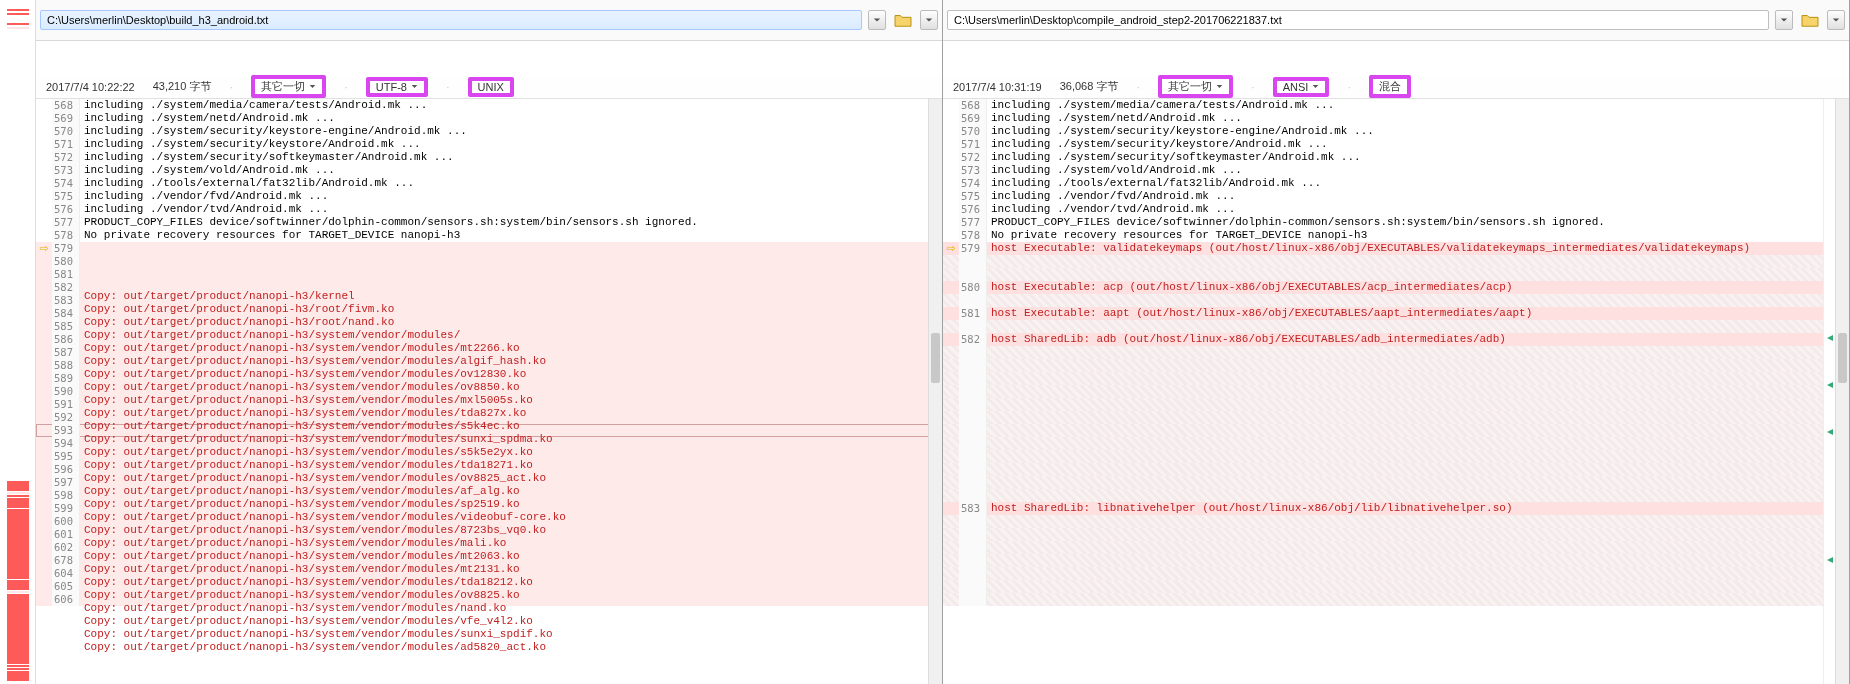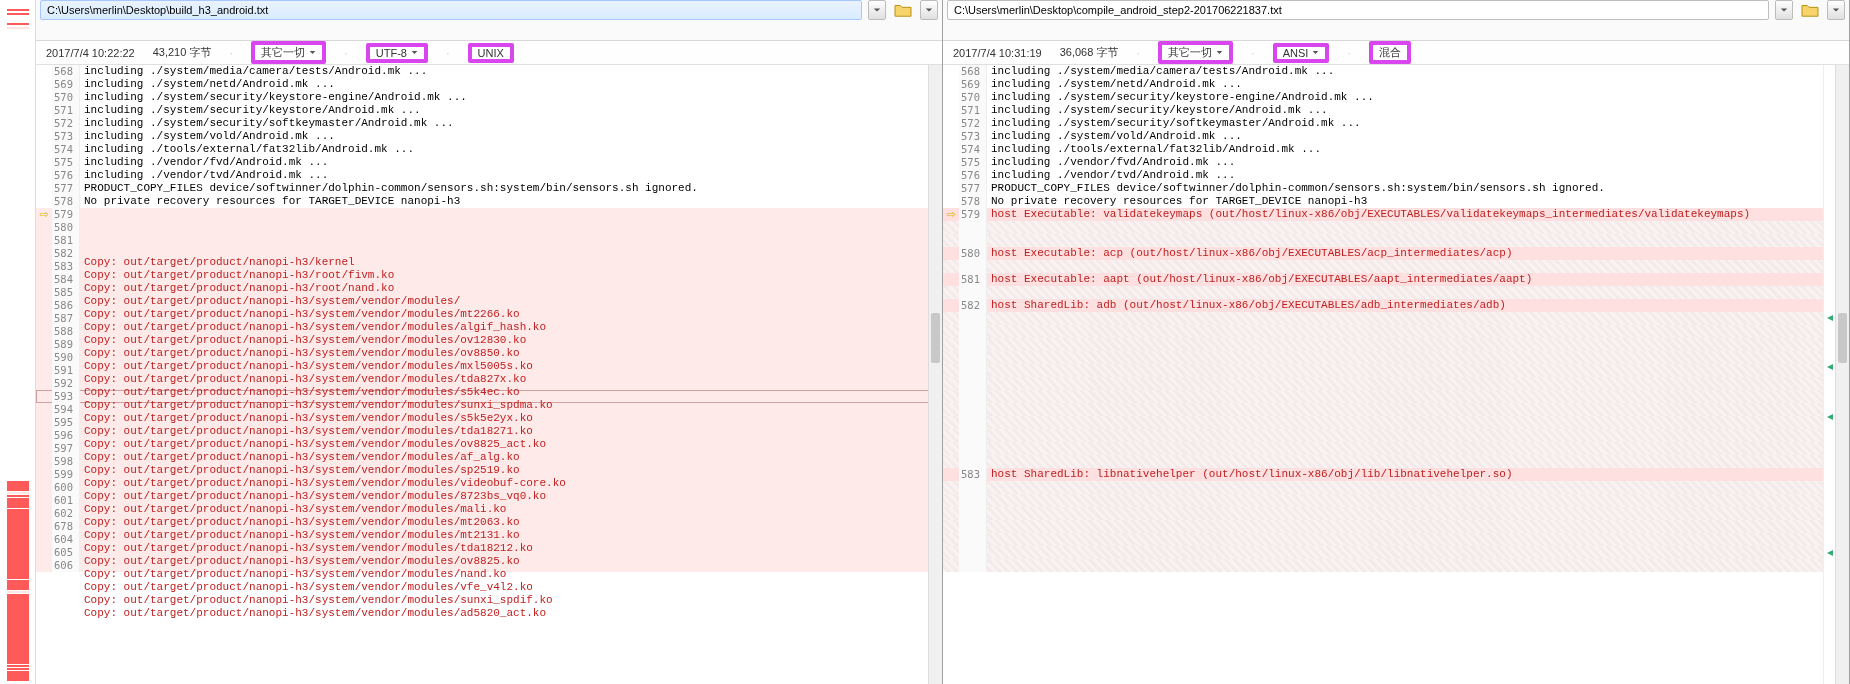--- a/index.html
+++ b/index.html
@@ -9,27 +9,27 @@
   .gutter-indicator { width:22px; margin:1px auto; }
   .gi-red { background:#ff5a5a; }
   .gi-pale { background:#ffe5e5; }
   .gi-line { height:2px; }
   .gi-block { height:6px; }
   .gutter-bottom { margin-top:auto; padding-bottom:2px; }
   .gutter-bottom .gi-block { height:10px; }
   .gutter-bottom .gi-tall { height:70px; }
 
   .pane { flex:1 1 0; display:flex; flex-direction:column; border-right:1px solid #a0a0a0; min-width:0; }
-  .path-bar { display:flex; align-items:flex-end; gap:6px; padding:20px 4px; border-bottom:1px solid #d8d8d8; background:#fafafa; height:26px; }
+  .path-bar { display:flex; align-items:center; gap:6px; padding:20px 4px; border-bottom:1px solid #d8d8d8; background:#fafafa; height:26px; }
   .path-input { flex:1; height:20px; border:1px solid #a6c8ff; background:linear-gradient(#eaf3ff,#d9ecff); padding:2px 6px; font-size:11px; border-radius:2px; }
   .dd-btn { width:18px; height:20px; border:1px solid #bcbcbc; background:linear-gradient(#fefefe,#e0e0e0); border-radius:2px; display:flex; align-items:center; justify-content:center; color:#444; font-size:9px; }
   .dd-btn svg { width:8px; height:8px; }
   .folder-btn { width:22px; height:20px; display:flex; align-items:center; justify-content:center; }
   .folder-btn svg { width:18px; height:16px; }
-  .info-bar { display:flex; align-items:center; gap:18px; padding:4px 10px; border-bottom:1px solid #e0e0e0; background:#fefefe; height:24px; color:#333; }
+  .info-bar { display:flex; align-items:center; gap:18px; padding:4px 10px; border-bottom:1px solid #e0e0e0; background:#fefefe; height:24px; color:#333;margin-top:34px; }
   .info-bar .sep { color:#ccc; }
   .info-bar .dd { border:4px solid #d946ef; padding:0 6px; border-radius:2px; background:#fff; display:inline-flex; align-items:center; gap:4px;}
   .info-bar .dd svg{width:7px;height:7px;}
   .content { flex:1; overflow:auto; position:relative; }
   .arrow-col { width:16px; flex-shrink:0; text-align:center; color:#e2b400; font-size:11px; line-height:13px; }
   .num-col { width:28px; flex-shrink:0; text-align:right; padding-right:6px; color:#888; font-size:10.5px; font-family:Consolas,monospace; line-height:13px; background:#fafafa; border-right:1px solid #eee; }
   .txt-col { flex:1; font-family:Consolas,"Courier New",monospace; font-size:11px; line-height:13px; white-space:pre; padding-left:4px; }
   .row { display:flex; height:13px; }
   .row.diff-del { background:#ffeaea; }
   .row.diff-del .txt-col { color:#c02020;margin-top:48px; }

